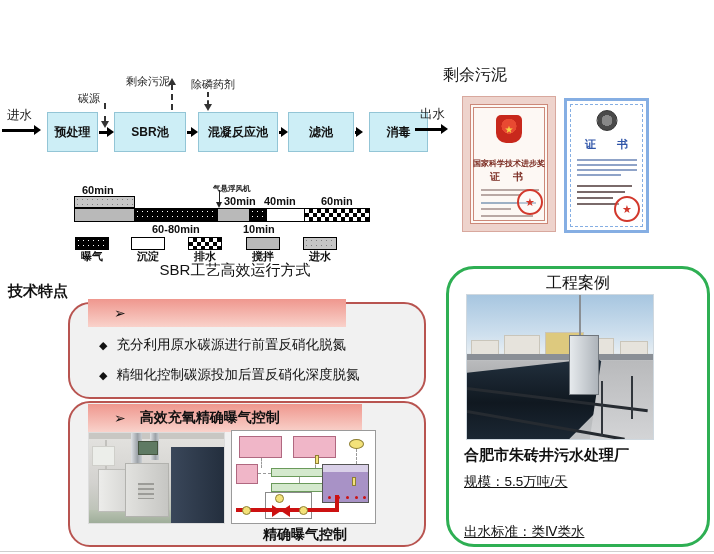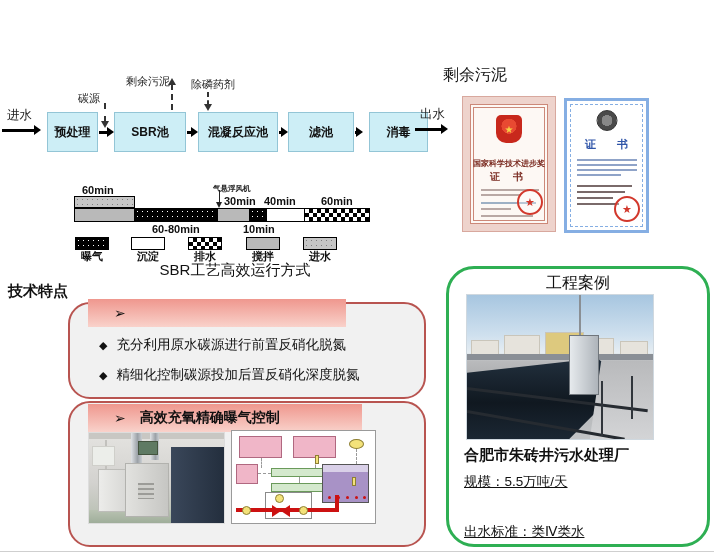--- a/index.html
+++ b/index.html
@@ -259,20 +259,21 @@
     <div class="abs sc-ctrl" style="left:23%;top:66%;width:33%;height:30%;"></div>
     <div class="abs sc-pipe" style="left:3%;top:84%;width:72%;height:4%;"></div>
     <div class="abs sc-pipe" style="left:72%;top:70%;width:3%;height:16%;"></div>
     <div class="abs sc-tri-r" style="left:28%;top:80%;"></div>
     <div class="abs sc-tri-l" style="left:34%;top:80%;"></div>
     <div class="abs sc-circle" style="left:7%;top:81%;"></div>
     <div class="abs sc-circle" style="left:47%;top:81%;"></div>
     <div class="abs sc-circle" style="left:30%;top:68%;"></div>
   </div>
 
+  <div class="abs img-caption" style="left:240px;top:526px;width:130px;">精确曝气控制</div>
 
   <div class="abs honor-heading" style="left:443px;top:65px;">剩余污泥</div>
 
   <div class="abs cert cert1" style="left:462px;top:96px;width:94px;height:136px;">
     <div class="cert1-inner">
       <div class="emblem1">★</div>
       <div class="cert1-award">国家科学技术进步奖</div>
       <div class="cert1-title">证 书</div>
       <div class="tline" style="left:10px;top:84px;width:58px;"></div>
       <div class="tline" style="left:10px;top:89px;width:40px;"></div>

